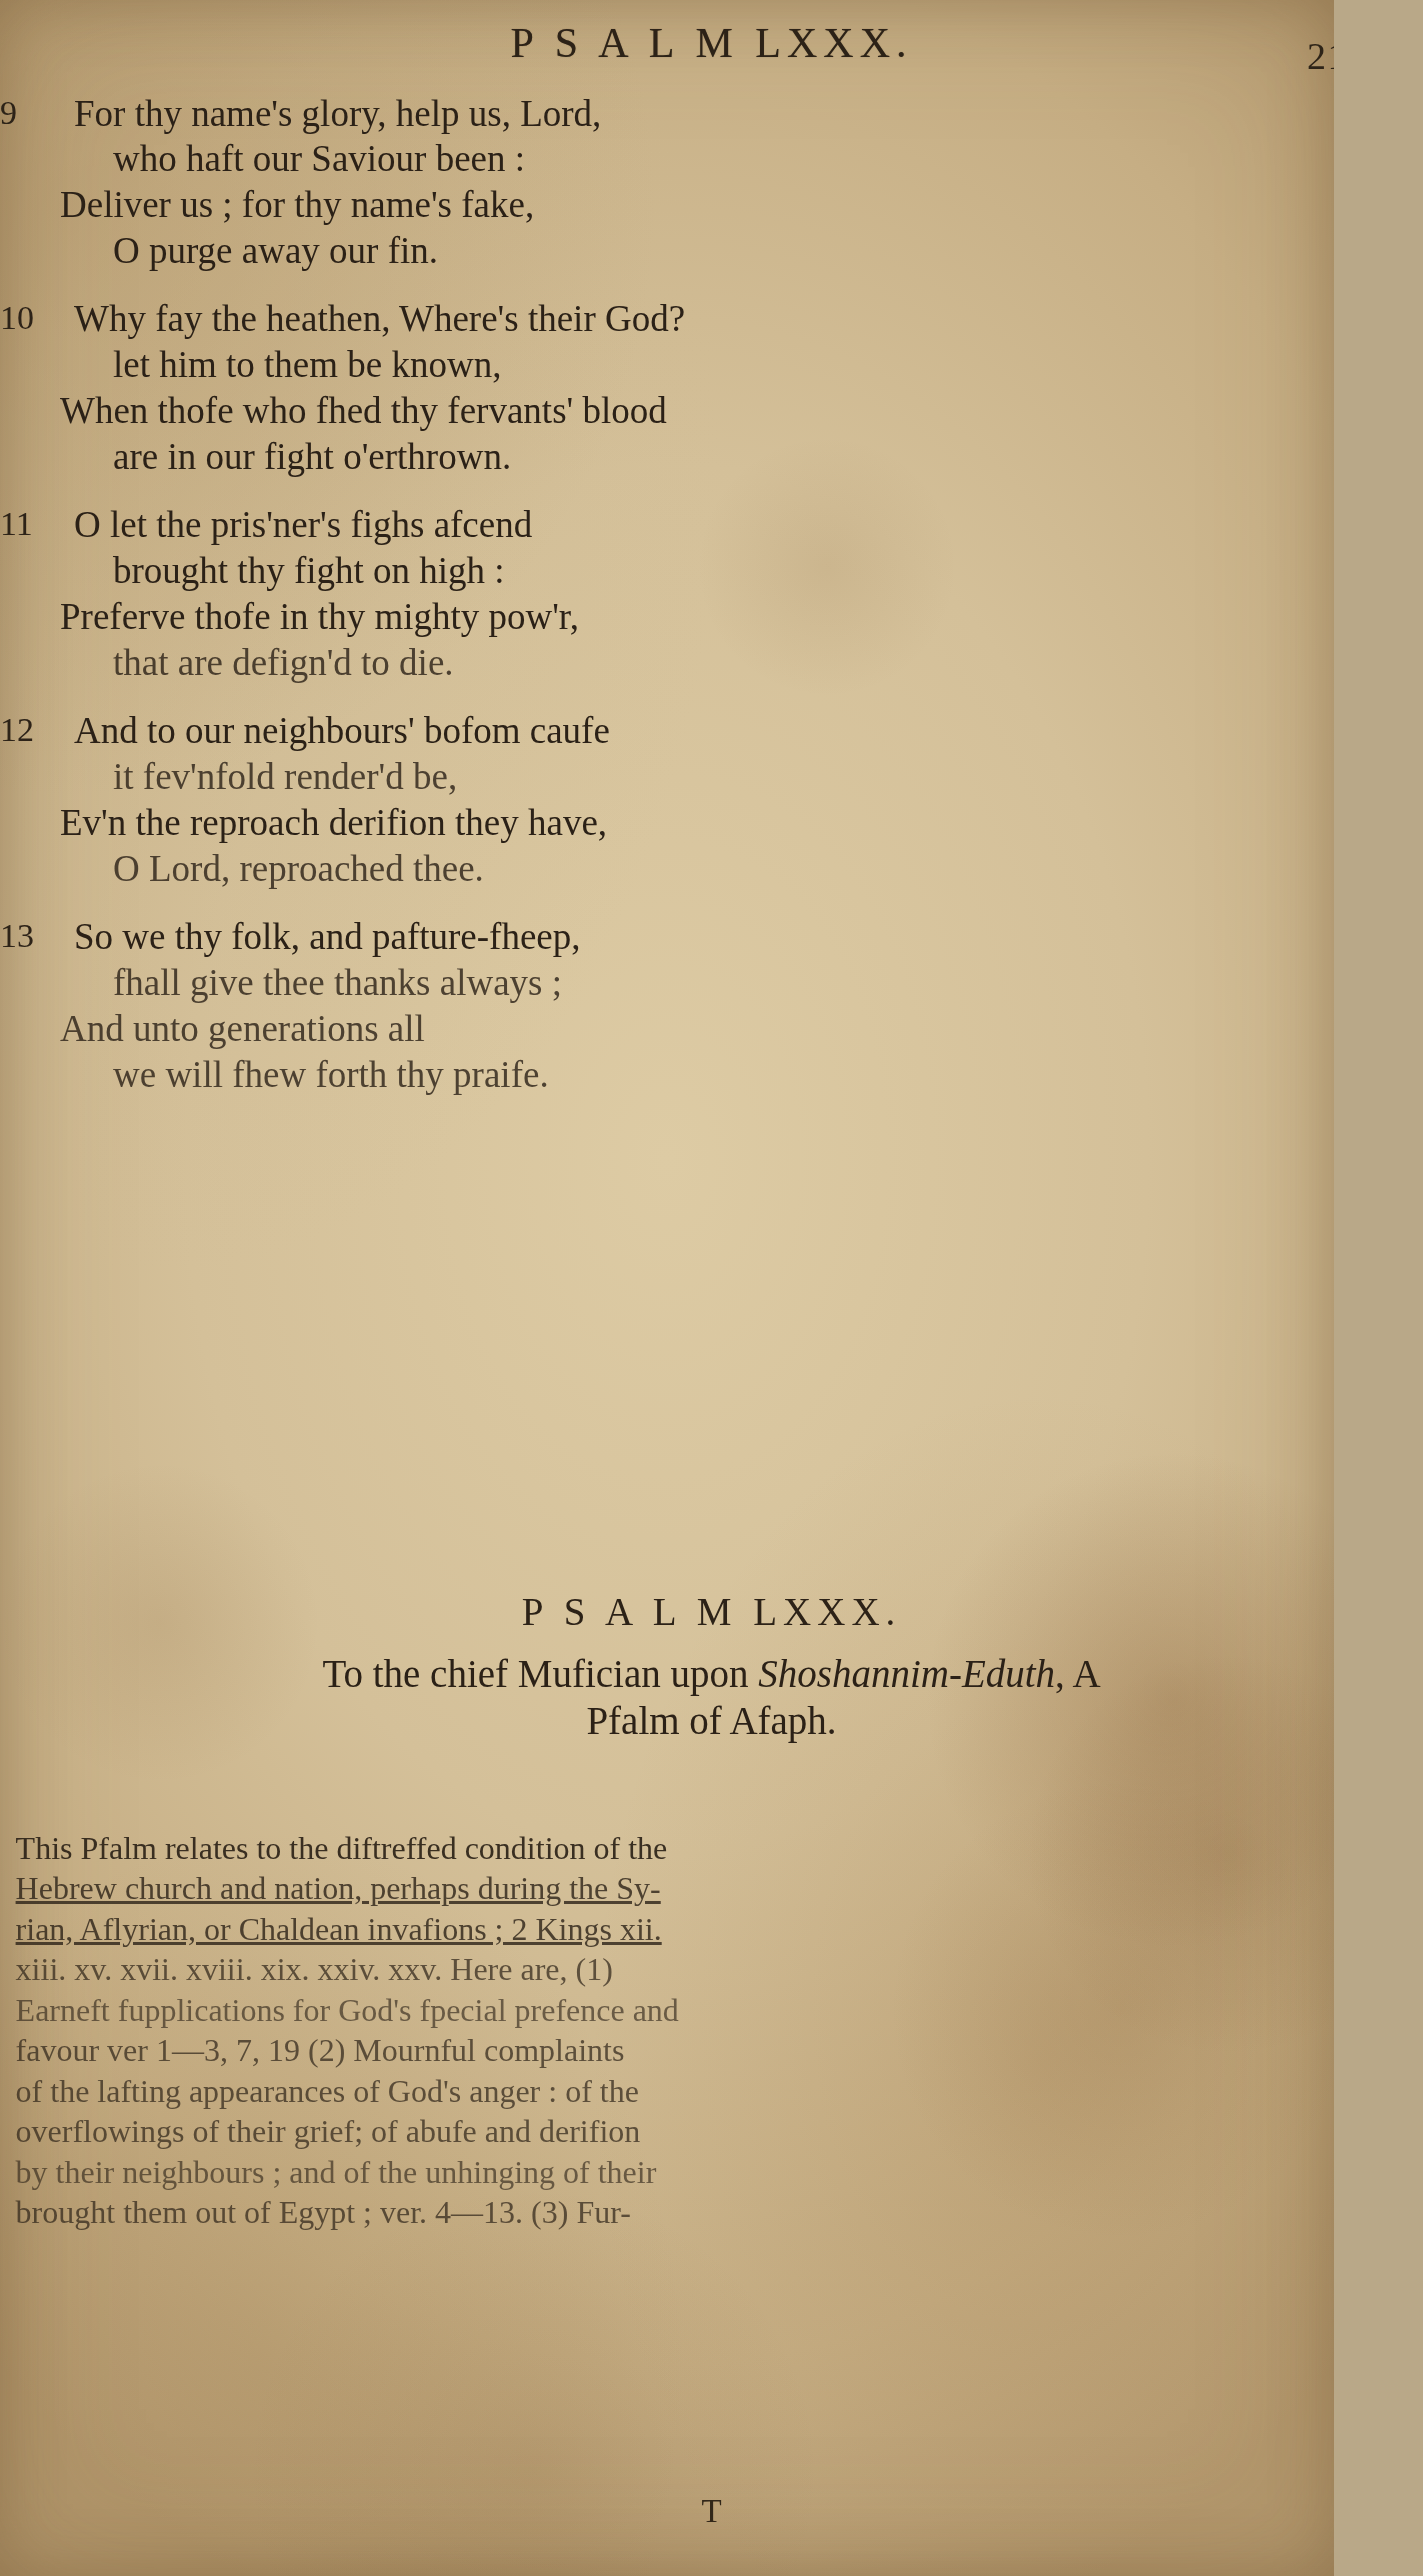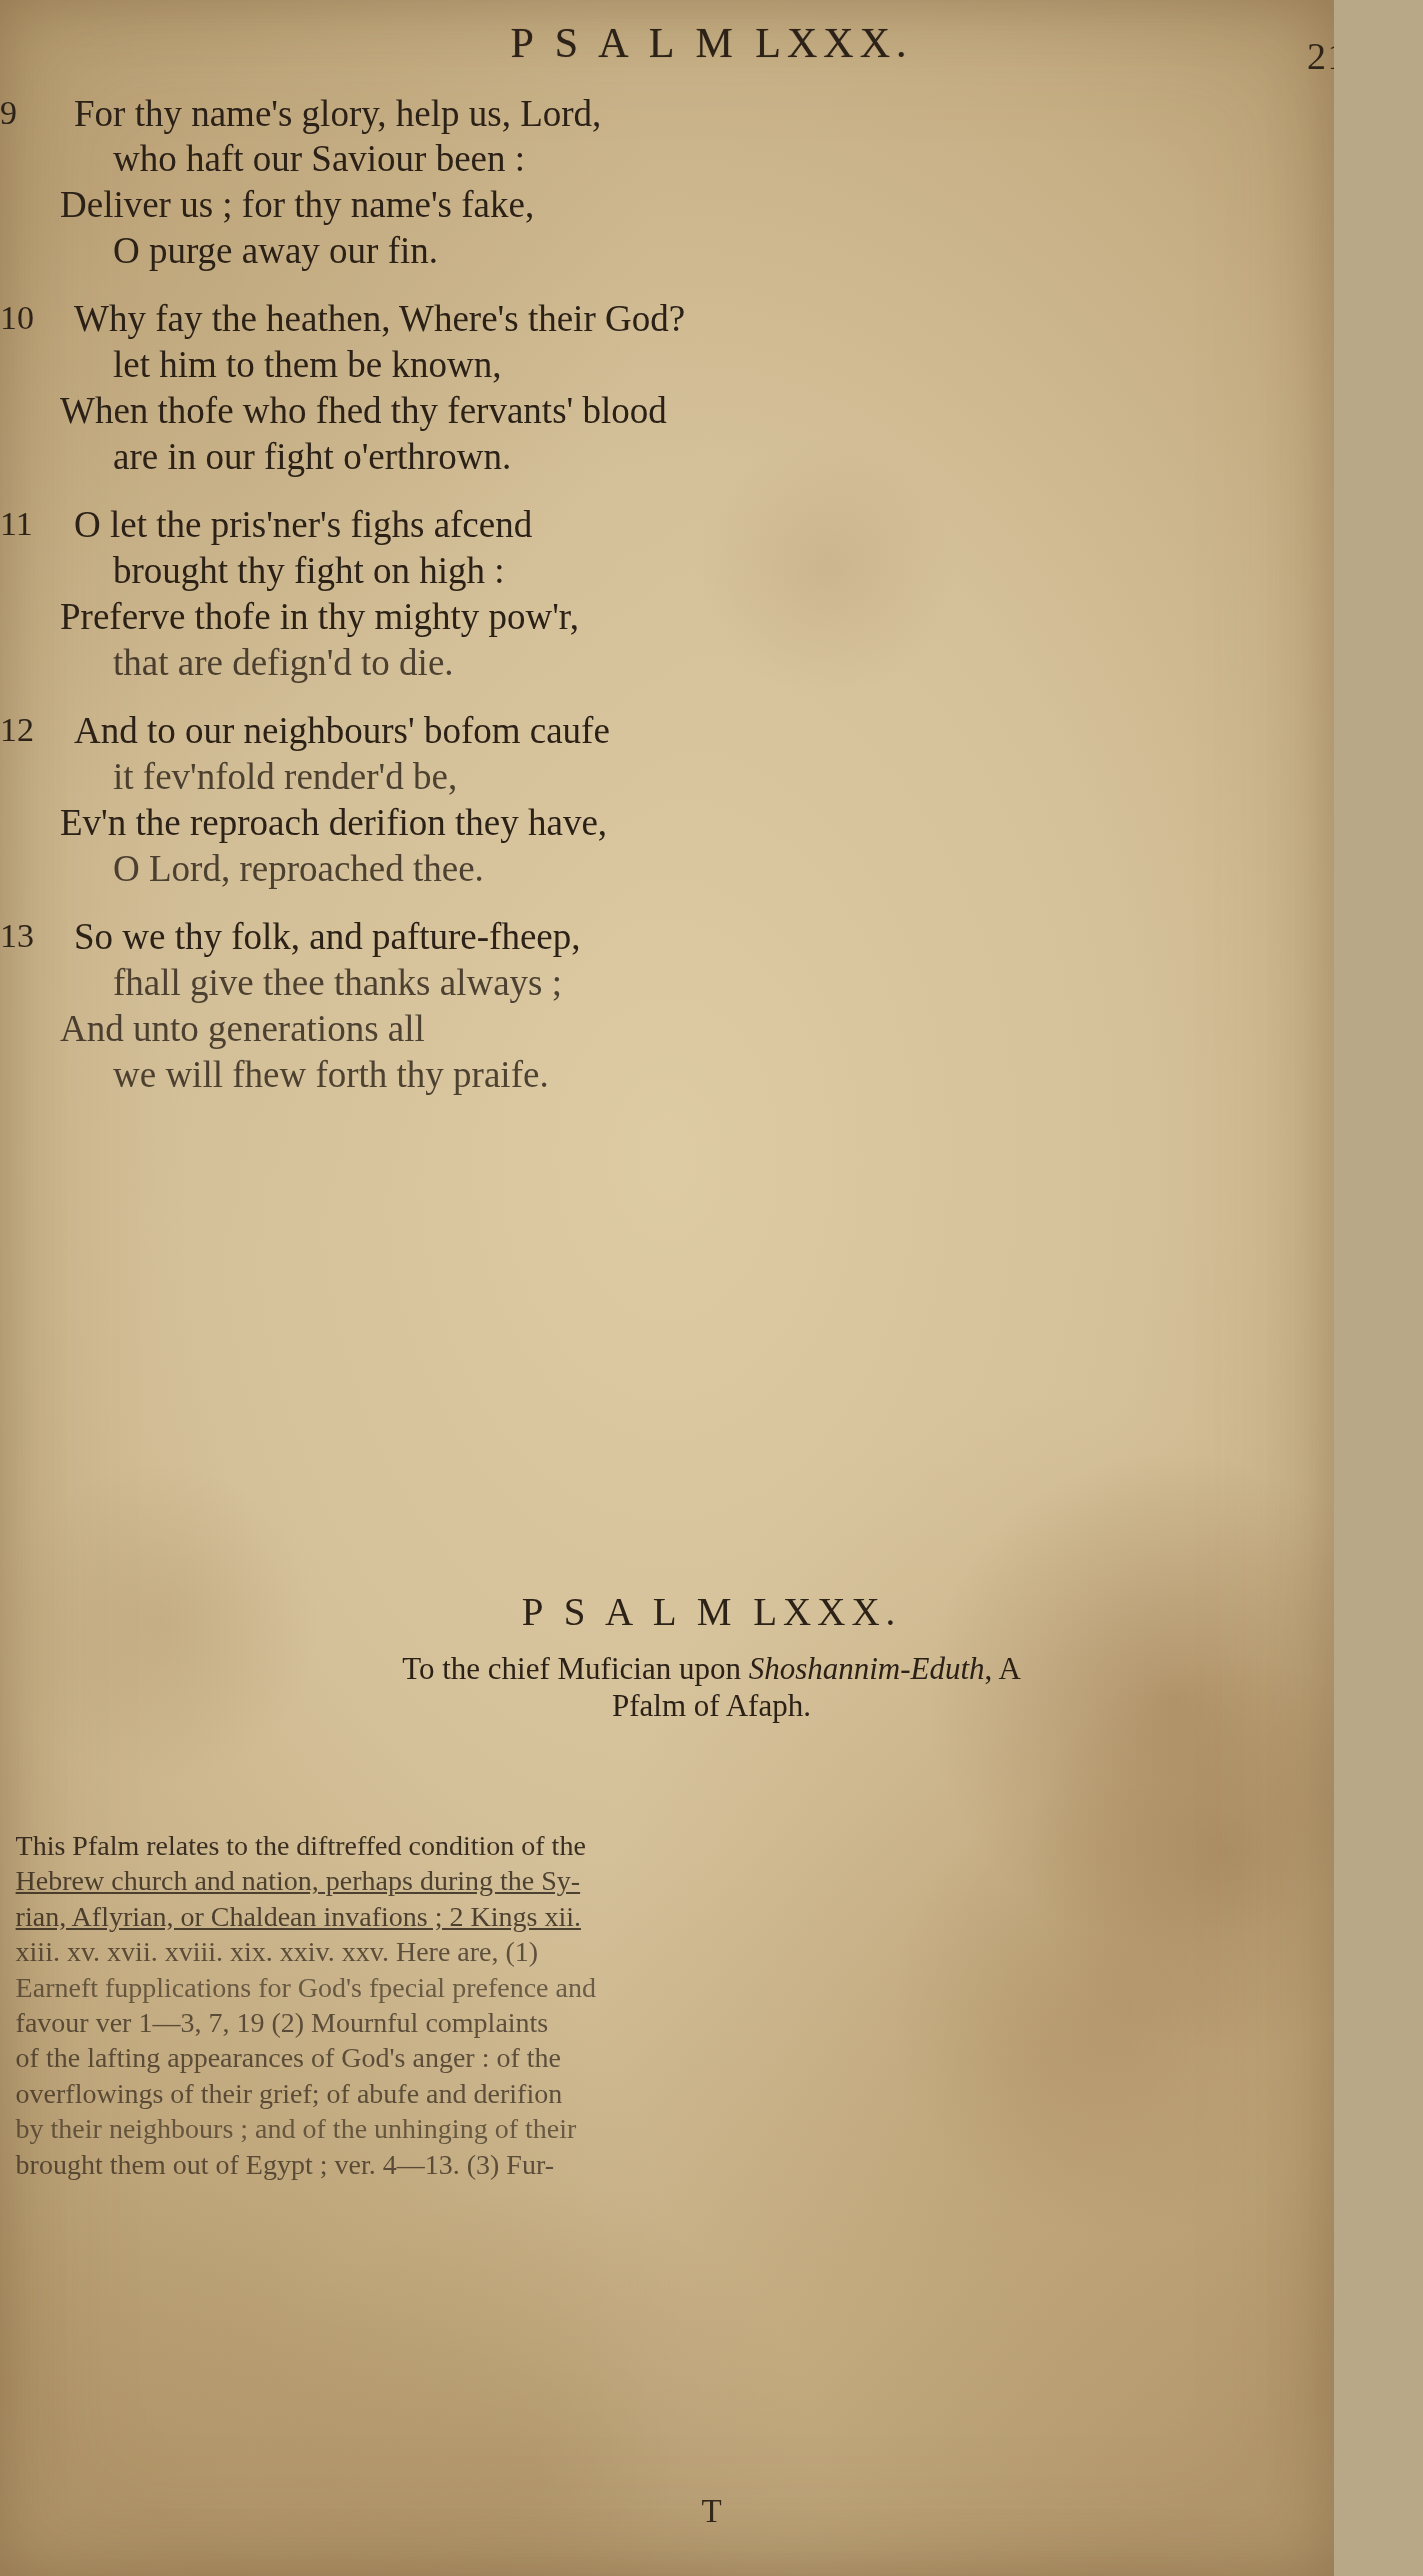--- a/index.html
+++ b/index.html
@@ -127,36 +127,36 @@
   }
   .psalm-title {
     text-align: center;
     font-size: 39px;
     letter-spacing: 6px;
     color: #2c2217;
     margin-bottom: 15.6px;
   }
   .superscription {
     text-align: center;
-    font-size: 31px;
+    font-size: 39px;
     line-height: 1.22;
     color: #2b2117;
     padding: 0 35px;
   }
   .superscription i {
     font-style: italic;
   }
 
   
   .argument {
     position: absolute;
     left: 15.6px;
     width: 1369px;
     top: 1828px;
-    font-size: 28px;
+    font-size: 32px;
     line-height: 1.265;
     color: #2d2318;
     text-align: left;
   }
   .argument .pline { white-space: nowrap; }
   .a1 { opacity: 0.92; }
   .a2 { opacity: 0.80; text-decoration: underline; }
   .a3 { opacity: 0.70; }
   .a4 { opacity: 0.62; }
 

